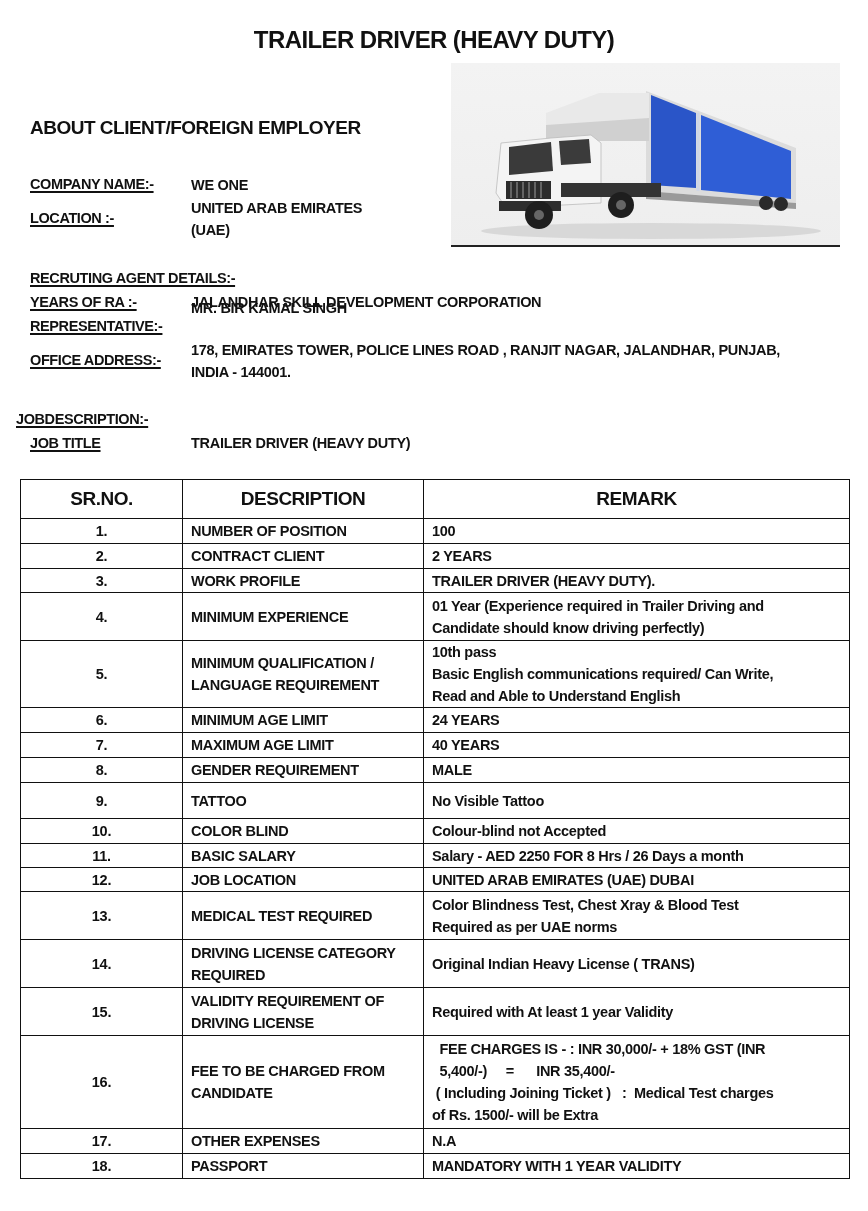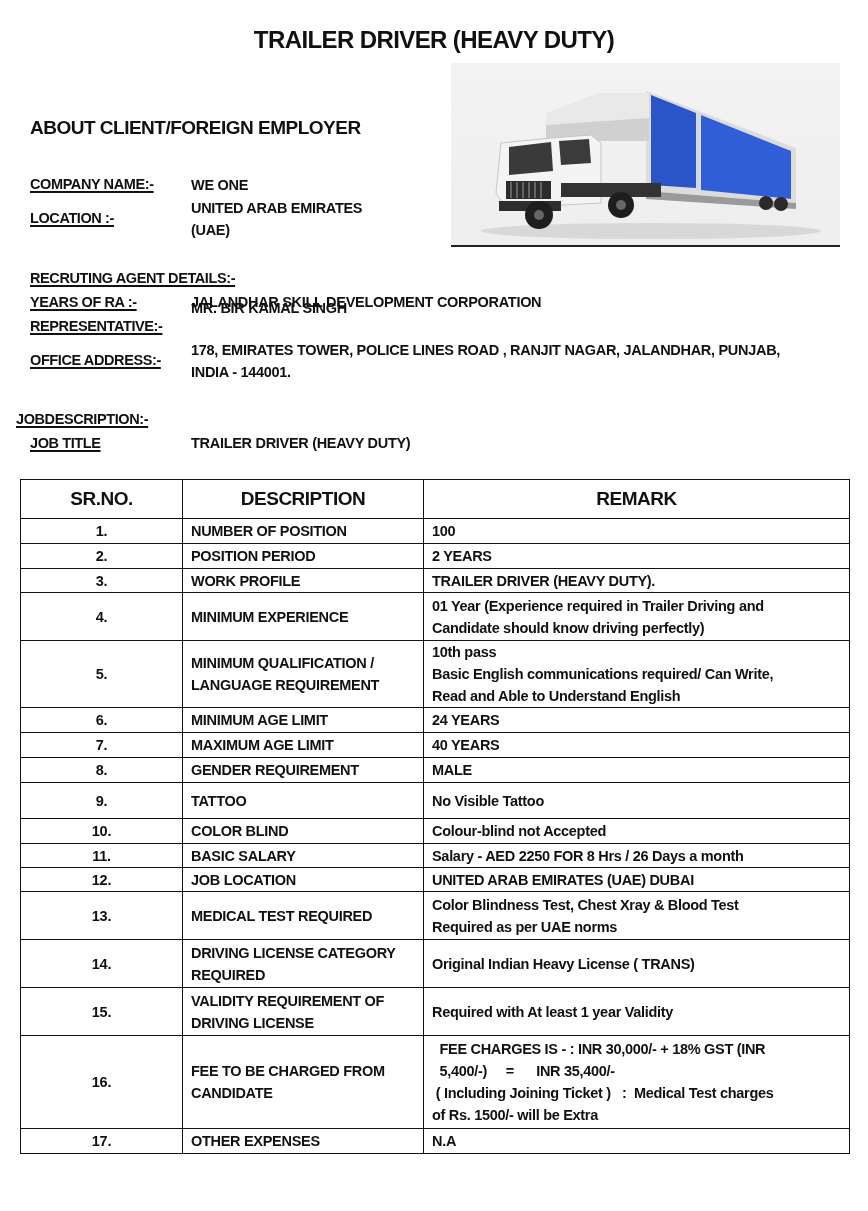--- a/index.html
+++ b/index.html
@@ -134,21 +134,21 @@
         <td>
           <div>NUMBER OF POSITION</div>
         </td>
         <td>
           <div style="white-space: pre;">100</div>
         </td>
       </tr>
       <tr style="height: 25px;">
         <td class="sr">2.</td>
         <td>
-          <div>POSITION PERIOD</div>
+          <div>CONTRACT CLIENT</div>
         </td>
         <td>
           <div style="white-space: pre;">2 YEARS</div>
         </td>
       </tr>
       <tr style="height: 24px;">
         <td class="sr">3.</td>
         <td>
           <div>WORK PROFILE</div>
         </td>
@@ -286,14 +286,23 @@
       </tr>
       <tr style="height: 25px;">
         <td class="sr">17.</td>
         <td>
           <div>OTHER EXPENSES</div>
         </td>
         <td>
           <div style="white-space: pre;">N.A</div>
         </td>
       </tr>
+      <tr style="height: 25px;">
+        <td class="sr">18.</td>
+        <td>
+          <div>PASSPORT</div>
+        </td>
+        <td>
+          <div style="white-space: pre;">MANDATORY WITH 1 YEAR VALIDITY</div>
+        </td>
+      </tr>
     </tbody>
 </table>
 
 </body></html>

